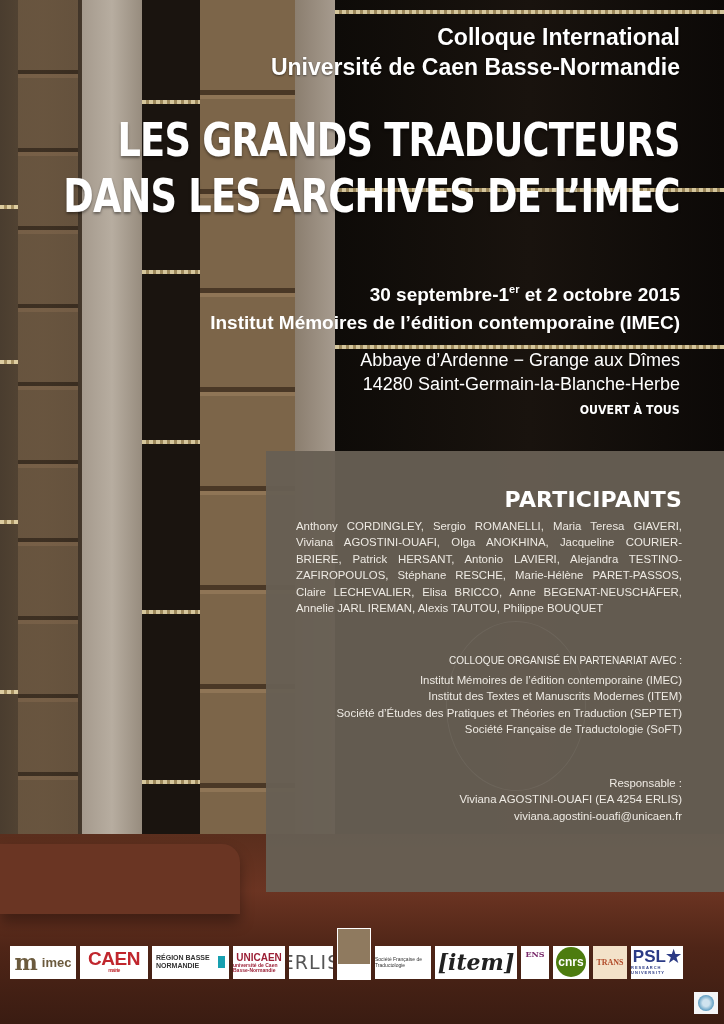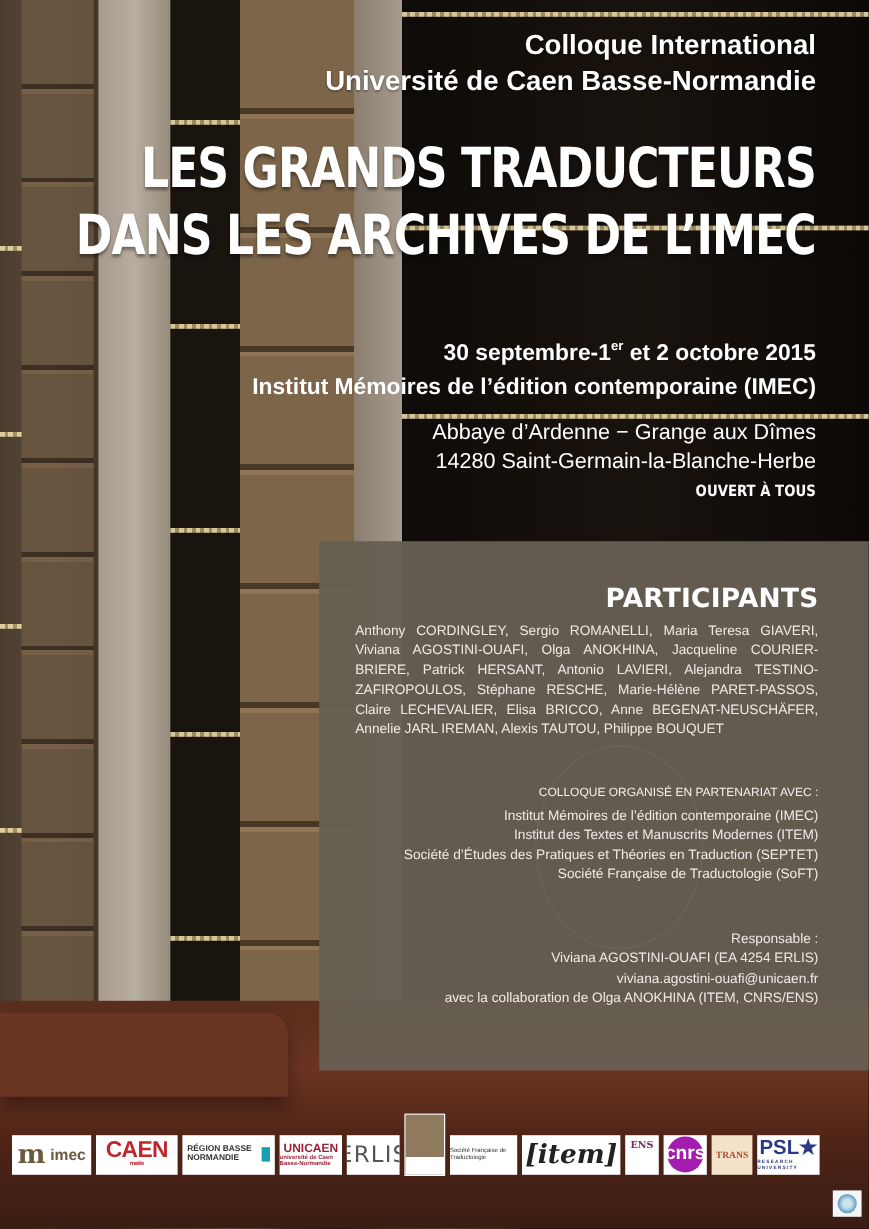--- a/index.html
+++ b/index.html
@@ -65,21 +65,21 @@
   .logo.region { width: 77px; color: #333; font-size: 7px; line-height: 8px; text-align: left; padding: 4px; justify-content: space-between; }
   .logo.region .sq { width: 12px; height: 12px; background: #18a0b0; }
   .logo.unicaen { width: 52px; flex-direction: column; color: #9b1f35; font-size: 10px; line-height: 11px; }
   .logo.unicaen small { font-size: 5px; line-height: 5px; }
   .logo.erlis { width: 44px; color: #555; font-family: "DejaVu Sans", sans-serif; font-weight: normal; font-size: 19px; letter-spacing: 1px; }
   .logo.septet { width: 34px; height: 52px; margin-top: -16px; background: linear-gradient(180deg,#8f7a5f 0 70%, #fff 70%); border: 1px solid #fff; }
   .logo.soft { width: 56px; font-size: 5px; color: #333; font-weight: normal; }
   .logo.item { width: 82px; font-family: "DejaVu Serif", serif; font-style: italic; font-size: 22px; color: #222; }
   .logo.ens { width: 28px; font-family: "DejaVu Serif", serif; font-size: 8px; color: #7a2b6b; align-items: flex-end; padding-bottom: 20px; }
   .logo.cnrs { width: 36px; background: #fff; }
-  .logo.cnrs span { width: 30px; height: 30px; border-radius: 50%; background: #a21caf; color: #fff; font-size: 16px; display: flex; align-items: center; justify-content: center; }
+  .logo.cnrs span { width: 30px; height: 30px; border-radius: 50%; background: #4d7c0f; color: #fff; font-size: 12px; display: flex; align-items: center; justify-content: center; }
   .logo.trans { width: 34px; background: #f3e2c9; color: #b04a28; font-size: 8px; font-family: Liberation Serif, serif; }
   .logo.psl { width: 52px; color: #2b3a85; font-size: 17px; flex-direction: column; line-height: 16px; }
   .logo.psl small { font-size: 4px; line-height: 5px; letter-spacing: 1px; }
   .seal { position: absolute; left: 694px; top: 992px; width: 24px; height: 22px; background: #f4f6f8;
           display: flex; align-items: center; justify-content: center; }
   .seal span { width: 16px; height: 16px; border-radius: 50%; background: radial-gradient(circle,#cfe3ef 30%, #5e9dc2 70%); }
 </style>
 </head>
 <body>
 
@@ -136,21 +136,20 @@
     <div class="pi">Institut Mémoires de l’édition contemporaine (IMEC)</div>
     <div class="pi">Institut des Textes et Manuscrits Modernes (ITEM)</div>
     <div class="pi">Société d’Études des Pratiques et Théories en Traduction (SEPTET)</div>
     <div class="pi">Société Française de Traductologie (SoFT)</div>
   </div>
 
   <div class="resp">
     <div class="r">Responsable :</div>
     <div class="r">Viviana AGOSTINI-OUAFI (EA 4254 ERLIS)</div>
     <div class="r">viviana.agostini-ouafi@unicaen.fr</div>
-    <div class="r">avec la collaboration de Olga ANOKHINA (ITEM, CNRS/ENS)</div>
   </div>
 </div>
 
 <div class="logos">
   <div class="logo imec">
     <span class="m">m</span>
     <span>imec</span>
   </div>
   <div class="logo caen">
     <span>CAEN</span>

